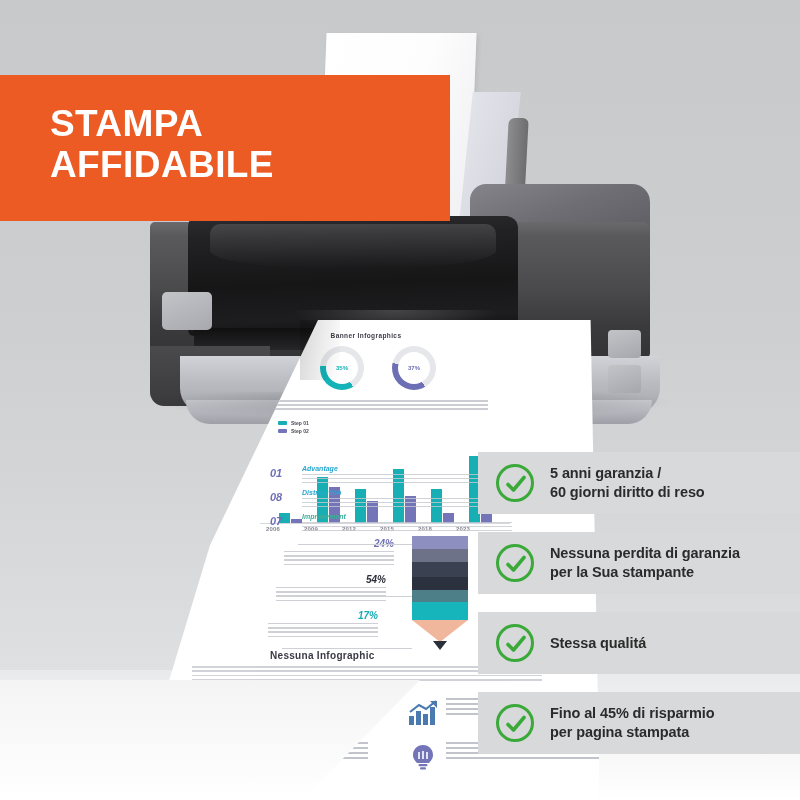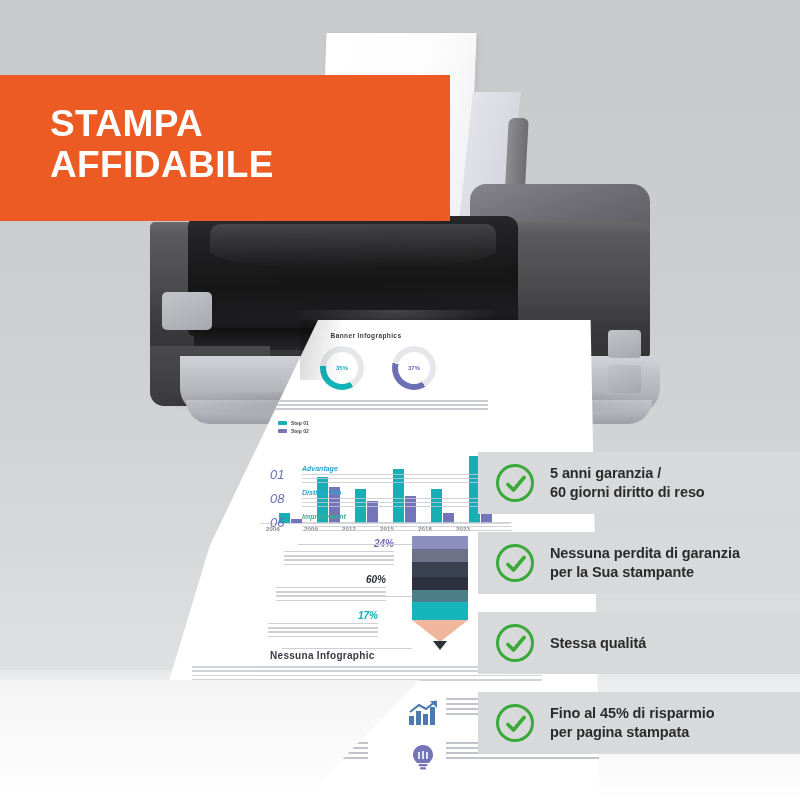--- a/index.html
+++ b/index.html
@@ -165,21 +165,21 @@
   }
   .bar-labels { position:absolute; left:136px; top:206px; width:250px; }
   .bar-label {
     position:absolute; font-size:6px; color:#85868f; font-weight:bold;
     letter-spacing:.2px; filter:blur(.3px);
   }
 
   .numlist { position:absolute; left:140px; top:145px; width:250px; }
   .numrow { position:relative; height:24px; }
   .numrow .num {
-    position:absolute; left:0; top:2px; font-size:13px; font-weight:normal;
+    position:absolute; left:0; top:2px; font-size:11px; font-weight:bold;
     color:#6d6fb5; font-style:italic; filter:blur(.3px);
   }
   .numrow .ttl {
     position:absolute; left:32px; top:0px; font-size:7px; font-weight:bold;
     font-style:italic; filter:blur(.3px);
   }
   .numrow .lines {
     position:absolute; left:32px; top:9px; width:210px; height:11px;
     background:repeating-linear-gradient(180deg,#c6c8cf 0 1.4px,transparent 1.4px 3.8px);
     opacity:.8;
@@ -362,21 +362,21 @@
             <span class="num">01</span>
             <span class="ttl" style="color:#2aa7d0">Advantage</span>
             <span class="lines"></span>
           </div>
           <div class="numrow">
             <span class="num">08</span>
             <span class="ttl" style="color:#2aa7d0">Distribution</span>
             <span class="lines"></span>
           </div>
           <div class="numrow">
-            <span class="num">06</span>
+            <span class="num">07</span>
             <span class="ttl" style="color:#3fae9a">Improvement</span>
             <span class="lines"></span>
           </div>
         </div>
 
       <div class="funnel-wrap">
         <div class="pencil">
           <div class="pencil-seg" style="height:13px;background:#8c8fc0"></div>
           <div class="pencil-seg" style="height:13px;background:#6e7288"></div>
           <div class="pencil-seg" style="height:15px;background:#3a4150"></div>
@@ -388,21 +388,21 @@
             <div class="pencil-lead"></div>
           </div>
         </div>
         <div id="fstats">
             <div class="fstat" style="left: 108px; top: 2px;">
               <div class="fpct" style="color:#6d6fb5">24%</div>
               <div class="flines"></div>
             </div>
             <div class="fconn" style="left: 122px; top: 8px; width: 114px;"></div>
             <div class="fstat" style="left: 100px; top: 38px;">
-              <div class="fpct" style="color:#2b2f38">60%</div>
+              <div class="fpct" style="color:#2b2f38">54%</div>
               <div class="flines"></div>
             </div>
             <div class="fconn" style="left: 114px; top: 60px; width: 122px;"></div>
             <div class="fstat" style="left: 92px; top: 74px;">
               <div class="fpct" style="color:#17aeb4">17%</div>
               <div class="flines"></div>
             </div>
             <div class="fconn" style="left: 106px; top: 112px; width: 130px;"></div>
           </div>
       </div>

